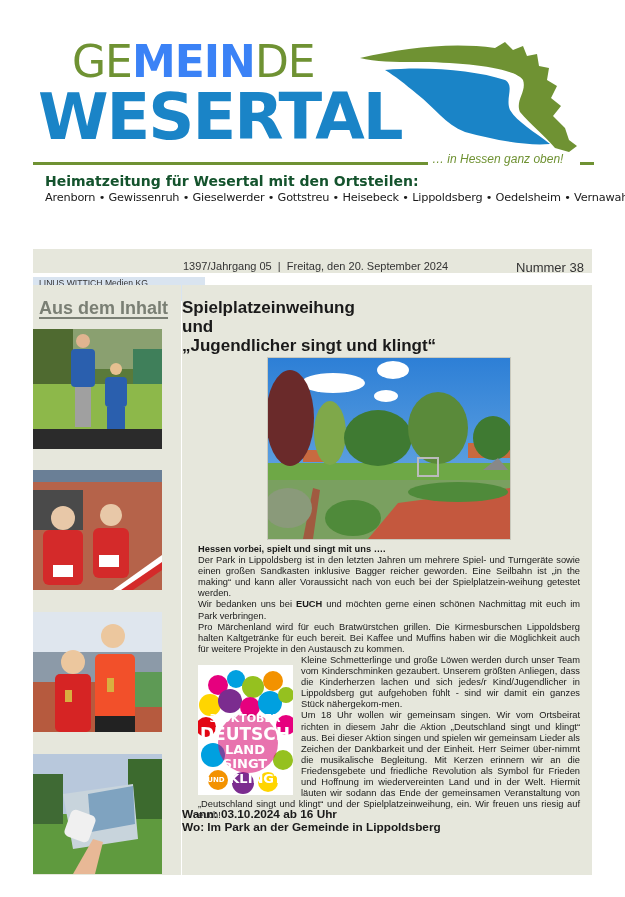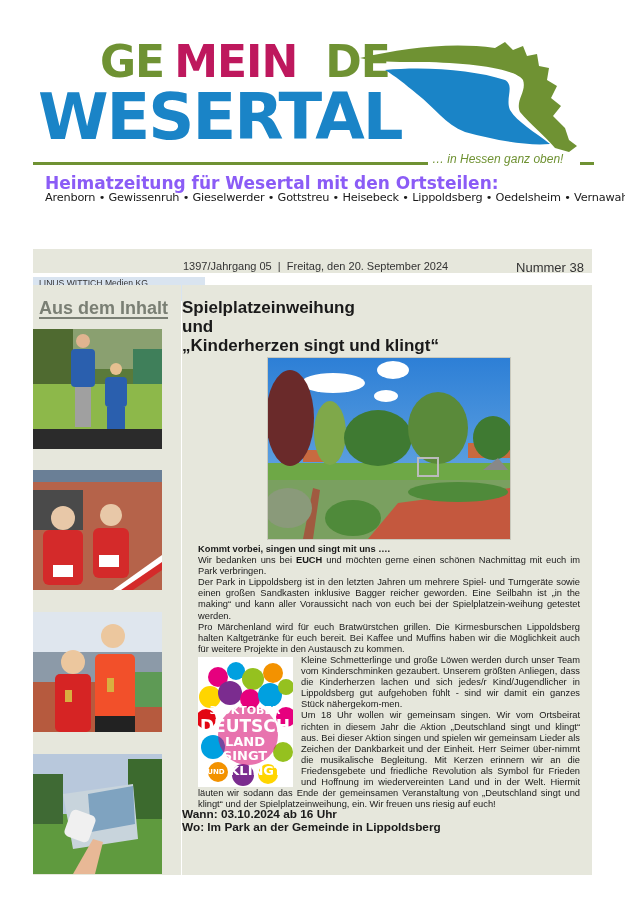--- a/index.html
+++ b/index.html
@@ -1,29 +1,29 @@
 <!DOCTYPE html>
 <html><head>
 <meta charset="utf-8">
 <style>
   html, body { margin:0; padding:0; }
   body { width:625px; height:897px; background:#ffffff; position:relative; overflow:hidden; font-family:"Liberation Sans", sans-serif; color:#1a1a1a; }
 
   
   .masthead { position:absolute; left:0; top:0; width:625px; height:165px; }
   .logo-line1 { position:absolute; left:72px; top:40px; font-family:"DejaVu Sans", sans-serif; font-size:44px; letter-spacing:-1px; line-height:1; }
-  .logo-line1 .thin { color:#6f9233; font-weight:700;margin-left:28px; }
-  .logo-line1 .bold { color:#be185d; font-weight:bold;margin-left:10px; }
+  .logo-line1 .thin { color:#6f9233; font-weight:400; }
+  .logo-line1 .bold { color:#3b82f6; font-weight:bold; }
   .logo-line2 { position:absolute; left:38px; top:85px; font-family:"DejaVu Sans", sans-serif; font-size:64px; font-weight:bold; color:#1a84c7; letter-spacing:-2px; line-height:1; }
   .leaf { position:absolute; left:355px; top:40px; width:225px; height:120px; }
   .rule-long { position:absolute; left:33px; top:162px; width:395px; height:3px; background:#6f9233; }
   .tagline { position:absolute; left:432px; top:152px; font-size:12px; font-style:italic; color:#6f9233; white-space:nowrap; }
   .rule-short { position:absolute; left:580px; top:162px; width:14px; height:3px; background:#6f9233; }
 
-  .subhead { position:absolute; left:45px; top:173px; font-family:"DejaVu Sans", sans-serif; font-weight:bold; font-size:17px; color:#8b5cf6;text-align:right; }
+  .subhead { position:absolute; left:45px; top:173px; font-family:"DejaVu Sans", sans-serif; font-weight:bold; font-size:14px; color:#14532d;text-align:right; }
   .districts { position:absolute; left:45px; top:191px; font-family:"DejaVu Sans", sans-serif; font-size:11.3px; color:#1a1a1a; white-space:nowrap; letter-spacing:-0.2px; }
 
   
   .infobar { position:absolute; left:33px; top:249px; width:559px; height:24px; background:#e6e7dc; }
   .publisher { position:absolute; left:0; top:0; width:172px; height:24px; background:#d9e4f0; font-size:8.6px; line-height:11px; padding:1px 16px 0 6px; box-sizing:border-box; color:#333;margin-top:28px; }
   .publisher b { color:#111; }
   .issue { position:absolute; left:150px; top:11px; font-size:11px; color:#333; }
   .number { position:absolute; right:8px; top:11px; font-size:13px; color:#333; }
 
   
@@ -34,21 +34,21 @@
 
   
   .article { position:absolute; left:182px; top:285px; width:410px; height:590px; background:#e6e7dc; }
   .headline { position:absolute; left:0; top:13px; width:410px; font-weight:bold; font-size:17px; line-height:19px; color:#1a1a1a; }
   .park-photo { position:absolute; left:85px; top:72px; width:242px; height:181px; border:1px solid #c9c9bd; overflow:hidden; }
   .park-photo svg { display:block; width:100%; height:100%; }
 
   .body { position:absolute; left:16px; top:259px; width:382px; font-size:9.3px; line-height:11.1px; color:#1a1a1a; text-align:justify; }
   .body p { margin:0; }
   .lead { font-weight:bold; }
-  .float-img { float:left; width:95px; height:130px; margin:2px 8px 0 0; background:#fff; overflow:hidden; }
+  .float-img { float:left; width:95px; height:130px; margin:10px 8px 0 0; background:#fff; overflow:hidden; }
   .float-img svg { display:block; width:100%; height:100%; }
   .when { position:absolute; left:0; top:523px; width:410px; text-align:left; font-weight:bold; font-size:11.8px; line-height:13px; }
   .signature { position:absolute; left:0; top:555px; width:410px; text-align:center; font-style:italic; font-size:9.3px; color:#333; }
 </style>
 </head>
 <body>
 
 <div class="masthead">
   <div class="logo-line1"><span class="thin">GE</span><span class="bold">MEIN</span><span class="thin">DE</span></div>
   <div class="logo-line2">WESERTAL</div>
@@ -135,21 +135,21 @@
       <rect x="34" y="58" width="26" height="28" rx="5" fill="#f0f0f0" transform="rotate(20 47 72)"></rect>
       <polygon points="40,120 60,85 70,88 62,120" fill="#e8b896"></polygon>
     </svg>
   </div>
 </div>
 
 <div class="article">
   <div class="headline">
     <div>Spielplatzeinweihung</div>
     <div>und</div>
-    <div>„Kinderherzen singt und klingt“</div>
+    <div>„Jugendlicher singt und klingt“</div>
   </div>
 
   <div class="park-photo">
     <svg viewBox="0 0 242 181" preserveAspectRatio="none">
       <defs>
         <linearGradient id="sky" x1="0" y1="0" x2="0" y2="1">
           <stop offset="0" stop-color="#2d7fd6"></stop>
           <stop offset="1" stop-color="#7ab4e6"></stop>
         </linearGradient>
       </defs>
@@ -170,23 +170,23 @@
       <rect x="0" y="122" width="242" height="59" fill="#7aa060"></rect>
       <polygon points="100,181 130,145 242,130 242,181" fill="#c4583e"></polygon>
       <polygon points="35,181 45,130 52,132 45,181" fill="#a05a40"></polygon>
       <ellipse cx="85" cy="160" rx="28" ry="18" fill="#4f8a3a"></ellipse>
       <ellipse cx="190" cy="134" rx="50" ry="10" fill="#4f8a3a"></ellipse>
       <ellipse cx="20" cy="150" rx="24" ry="20" fill="#8a9a7a"></ellipse>
     </svg>
   </div>
 
   <div class="body">
-    <p class="lead">Kommt vorbei, singen und singt mit uns ….</p>
+    <p class="lead">Hessen vorbei, spielt und singt mit uns ….</p>
+    <p>Der Park in Lippoldsberg ist in den letzten Jahren um mehrere Spiel- und Turngeräte sowie einen großen Sandkasten inklusive Bagger reicher geworden. Eine Seilbahn ist „in the making“ und kann aller Voraussicht nach von euch bei der Spielplatzein-weihung getestet werden.</p>
     <p><span>Wir bedanken uns bei </span><b>EUCH</b><span> und möchten gerne einen schönen Nachmittag mit euch im Park verbringen.</span></p>
-    <p>Der Park in Lippoldsberg ist in den letzten Jahren um mehrere Spiel- und Turngeräte sowie einen großen Sandkasten inklusive Bagger reicher geworden. Eine Seilbahn ist „in the making“ und kann aller Voraussicht nach von euch bei der Spielplatzein-weihung getestet werden.</p>
     <p>Pro Märchenland wird für euch Bratwürstchen grillen. Die Kirmesburschen Lippoldsberg halten Kaltgetränke für euch bereit. Bei Kaffee und Muffins haben wir die Möglichkeit auch für weitere Projekte in den Austausch zu kommen.</p>
     <div class="float-img">
       <svg viewBox="0 0 95 130" preserveAspectRatio="none">
         <rect width="95" height="130" fill="#ffffff"></rect>
         <circle cx="20" cy="20" r="10" fill="#e6007e"></circle>
         <circle cx="38" cy="14" r="9" fill="#00a0e0"></circle>
         <circle cx="55" cy="22" r="11" fill="#95c11f"></circle>
         <circle cx="75" cy="16" r="10" fill="#f39200"></circle>
         <circle cx="12" cy="40" r="11" fill="#ffd500"></circle>
         <circle cx="32" cy="36" r="12" fill="#7b2c8f"></circle>

